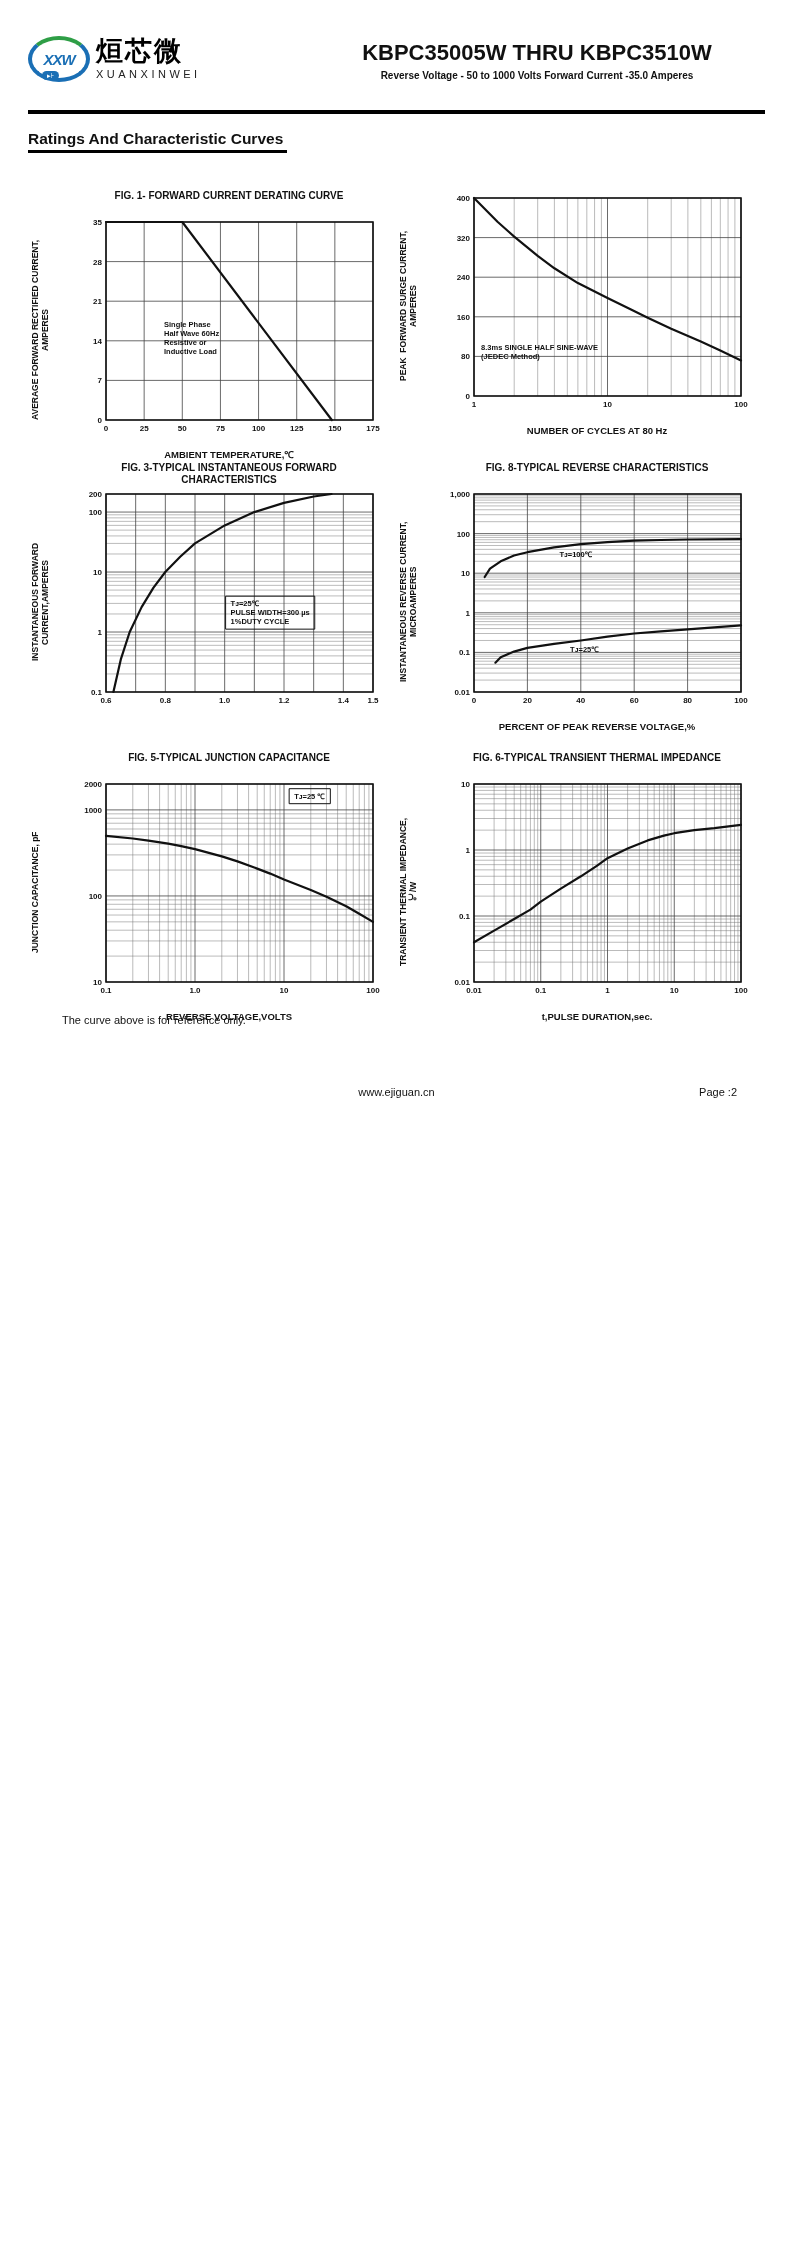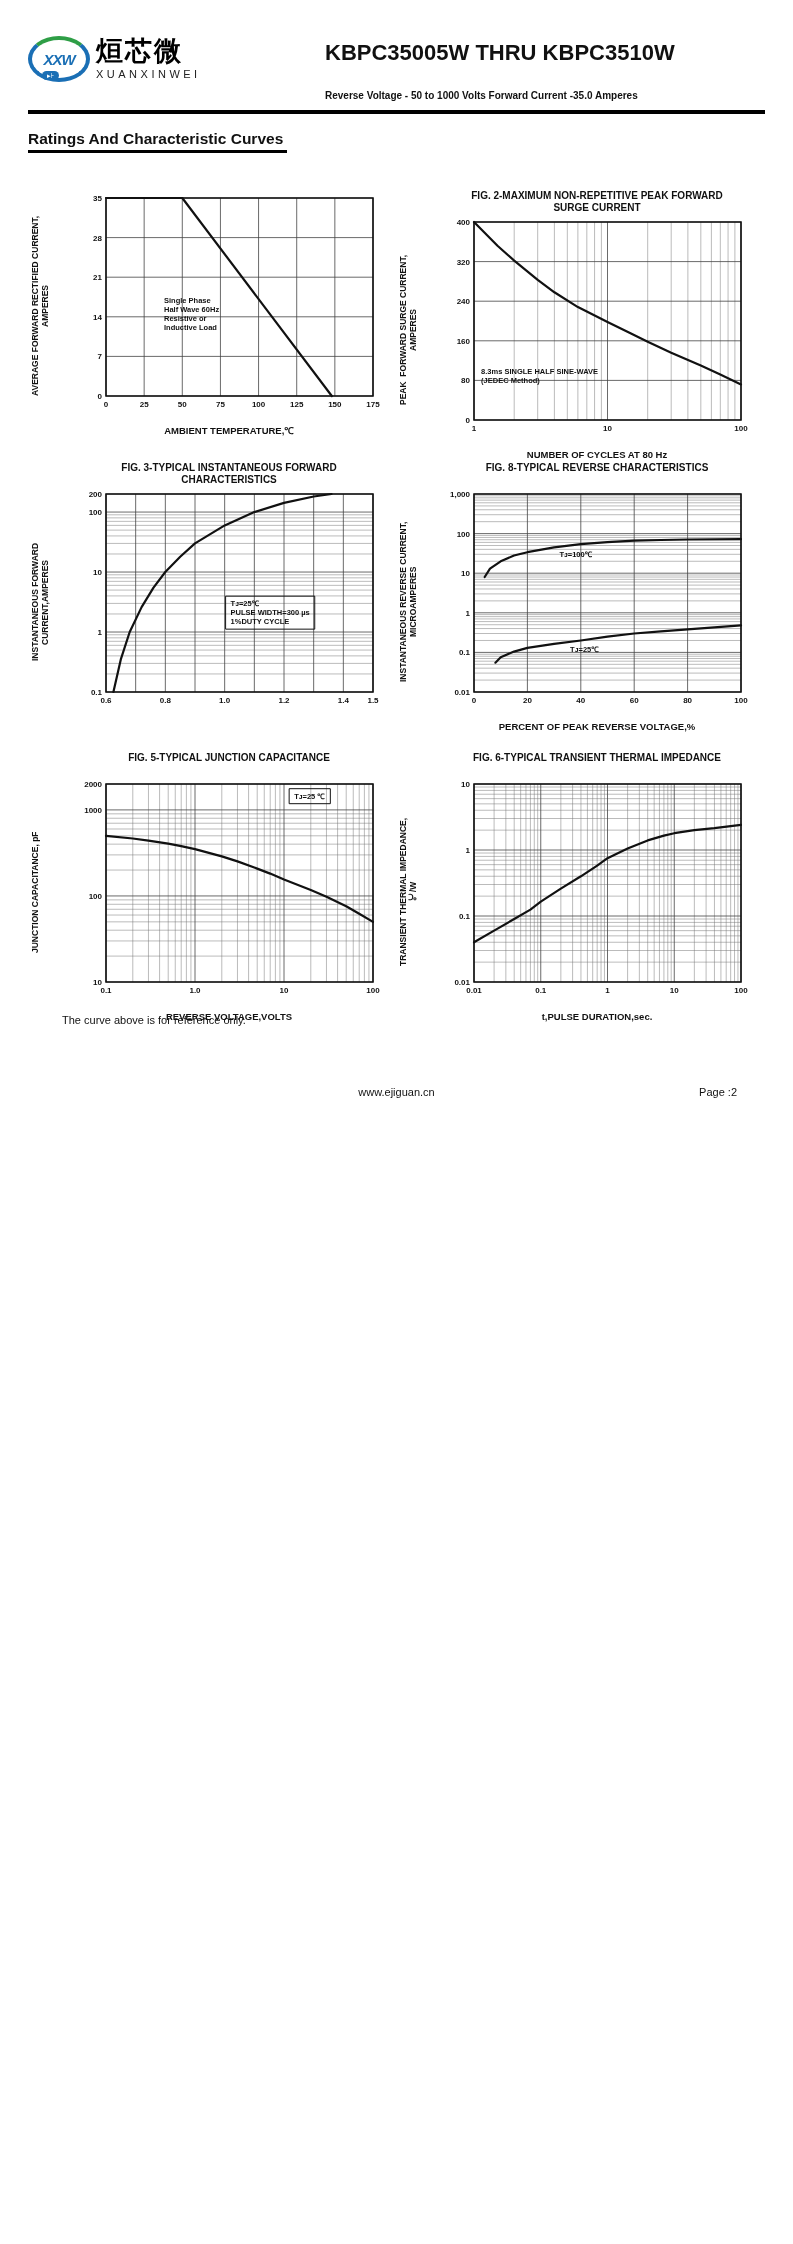--- a/index.html
+++ b/index.html
@@ -9,23 +9,23 @@
   .prl{white-space:pre-wrap;}
   
   .hdr{position:absolute;top:34px;left:28px;right:28px;height:74px;}
   .logo{position:absolute;left:0;top:2px;display:flex;align-items:flex-start;}
   .logo-ellipse{width:62px;height:46px;border:4px solid #1a6fb5;border-top-color:#2e9e46;border-radius:50%;display:flex;align-items:center;justify-content:center;background:#fff;box-sizing:border-box;position:relative;}
   .logo-xxw{font-weight:bold;font-style:italic;font-size:15px;color:#1a6fb5;letter-spacing:-1px;}
   .logo-diode{position:absolute;bottom:-2px;left:10px;background:#1a6fb5;color:#fff;font-size:7px;line-height:9px;padding:0 5px;border-radius:5px;}
   .logo-text{margin-left:6px;}
   .logo-cn{font-size:27px;font-weight:bold;line-height:30px;letter-spacing:2px;color:#000;}
   .logo-en{font-size:11px;letter-spacing:3.5px;color:#222;margin-top:2px;text-align:center;}
-  .hdr-right{position:absolute;right:0;top:6px;width:440px;text-align:left;}
+  .hdr-right{position:absolute;right:8px;top:6px;width:440px;text-align:center;}
   .hdr-title{font-size:22px;font-weight:bold;letter-spacing:0;}
-  .hdr-sub{font-size:10px;font-weight:bold;margin-top:24px;}
+  .hdr-sub{font-size:10px;font-weight:bold;margin-top:4px;}
   .rule{position:absolute;top:110px;left:28px;right:28px;height:4px;background:#000;}
   
   .doc-heading{position:absolute;top:122px;left:0;width:100%;text-align:center;font-size:13.5px;font-weight:bold;}
   .h-under{font-size:15.5px;font-weight:bold;border-bottom:3px solid #000;display:inline-block;padding:0 4px 2px 0;}
   .features-h{position:absolute;top:146px;left:28px;}
   .features-list{position:absolute;top:180px;left:30px;width:352px;}
   .feat-item{display:flex;margin-bottom:6px;font-size:11px;line-height:15px;}
   .bullet{width:18px;font-size:9px;flex:0 0 18px;padding-top:1px;}
   .pkg{position:absolute;top:125px;left:400px;width:370px;height:455px;}
   .pkg-name{position:absolute;left:26px;top:2px;font-size:13.5px;font-weight:bold;border-bottom:2px solid #000;padding-bottom:1px;}
@@ -432,20 +432,21 @@
       <div class="hdr-sub">Reverse Voltage - 50 to 1000 Volts Forward Current -35.0 Amperes</div>
     </div>
   </div>
   <div class="rule"></div>
 
   <div class="curves-h">
     <span class="h-under">Ratings And Characteristic Curves</span>
   </div>
 
   <figure class="fig figpos-1" style="margin:0">
+    <div class="fig-title">FIG. 1- FORWARD CURRENT DERATING CURVE</div>
     <div class="fig-body">
       <div class="fig-ylab">AVERAGE FORWARD RECTIFIED CURRENT,
 AMPERES</div>
       <svg class="chart" width="322" height="232" viewBox="0 0 322 232">
           <line x1="44" y1="206" x2="44" y2="8" stroke="#444" stroke-width="0.8"></line>
           <text x="44" y="217" text-anchor="middle" class="tick">0</text>
           <line x1="82.14285714285714" y1="206" x2="82.14285714285714" y2="8" stroke="#444" stroke-width="0.8"></line>
           <text x="82.14285714285714" y="217" text-anchor="middle" class="tick">25</text>
           <line x1="120.28571428571428" y1="206" x2="120.28571428571428" y2="8" stroke="#444" stroke-width="0.8"></line>
           <text x="120.28571428571428" y="217" text-anchor="middle" class="tick">50</text>
@@ -473,22 +474,20 @@
           <text x="40" y="11" text-anchor="end" class="tick">35</text>
           <rect x="44" y="8" width="267" height="198" fill="none" stroke="#111" stroke-width="1.6"></rect>
           <polyline points="44.0,8.0 120.3,8.0 269.8,206.0" fill="none" stroke="#111" stroke-width="2.2" stroke-linejoin="round" stroke-linecap="round"></polyline>
           <text x="101.97714285714287" y="112.65714285714286" class="anno"><tspan x="101.97714285714287" dy="0">Single Phase</tspan><tspan x="101.97714285714287" dy="9">Half Wave 60Hz</tspan><tspan x="101.97714285714287" dy="9">Resistive or</tspan><tspan x="101.97714285714287" dy="9">Inductive Load</tspan></text>
         </svg>
     </div>
     <div class="fig-xlab">AMBIENT TEMPERATURE,℃</div>
   </figure>
 
   <figure class="fig figpos-2" style="margin:0">
-    <div class="fig-title">FIG. 2-MAXIMUM NON-REPETITIVE PEAK FORWARD
-SURGE CURRENT</div>
     <div class="fig-body">
       <div class="fig-ylab">PEAK  FORWARD SURGE CURRENT,
 AMPERES</div>
       <svg class="chart" width="322" height="232" viewBox="0 0 322 232">
           <line x1="84.18750442114148" y1="206" x2="84.18750442114148" y2="8" stroke="#777" stroke-width="0.5"></line>
           <line x1="107.69568750507494" y1="206" x2="107.69568750507494" y2="8" stroke="#777" stroke-width="0.5"></line>
           <line x1="124.37500884228298" y1="206" x2="124.37500884228298" y2="8" stroke="#777" stroke-width="0.5"></line>
           <line x1="137.31249557885852" y1="206" x2="137.31249557885852" y2="8" stroke="#777" stroke-width="0.5"></line>
           <line x1="147.88319192621643" y1="206" x2="147.88319192621643" y2="8" stroke="#777" stroke-width="0.5"></line>
           <line x1="156.8205883419033" y1="206" x2="156.8205883419033" y2="8" stroke="#777" stroke-width="0.5"></line>

